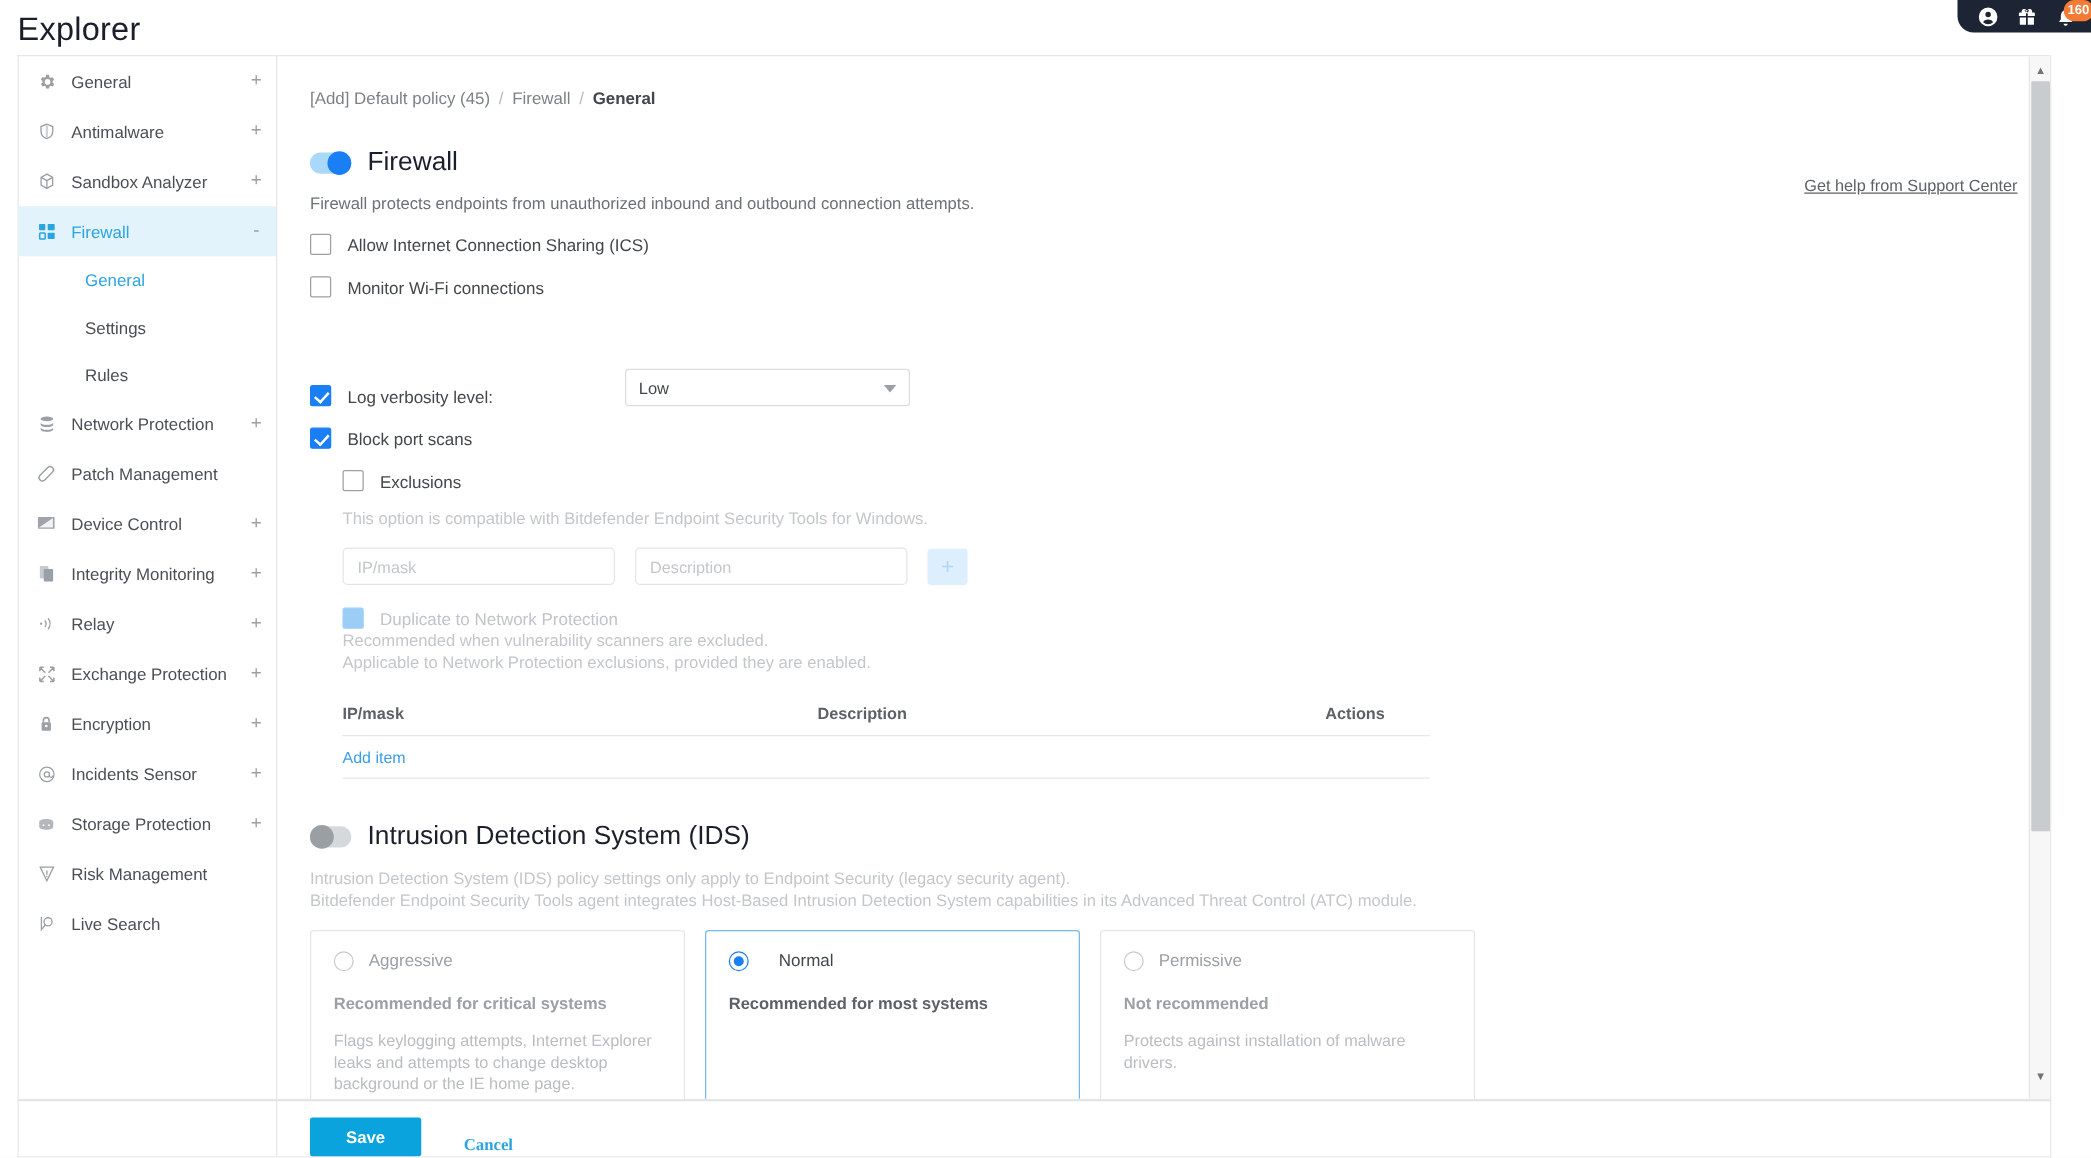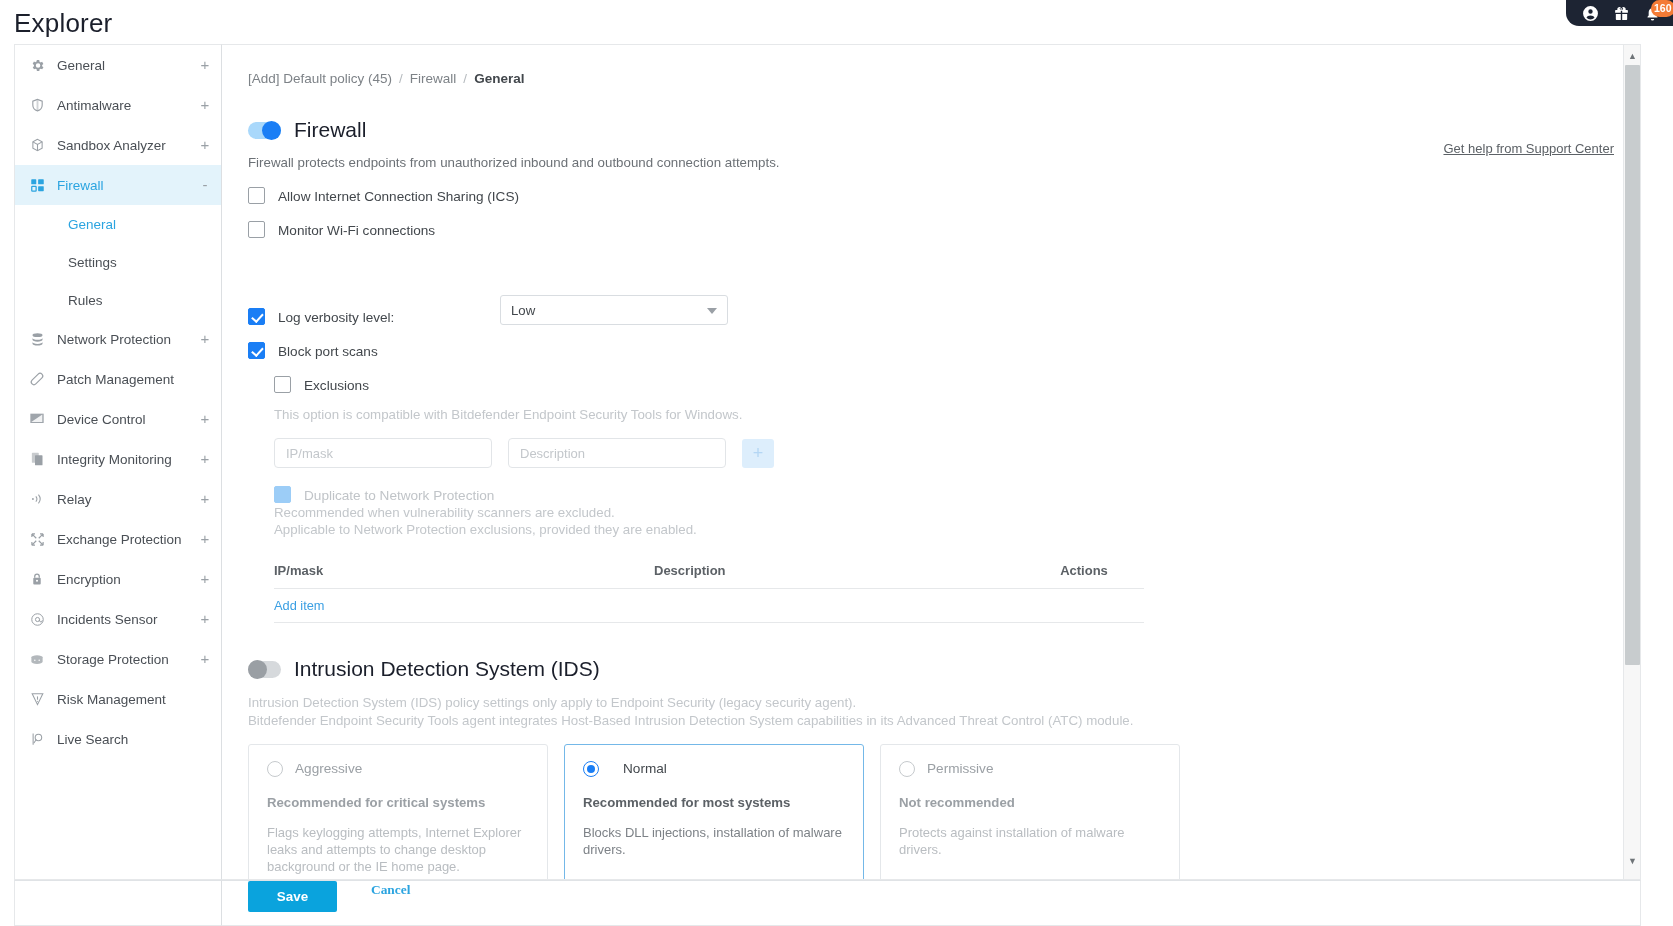--- a/index.html
+++ b/index.html
@@ -355,21 +355,21 @@
 
   
   .footer {
     position: absolute;
     left: 222px; top: 880px;
     width: 1419px; height: 46px;
     background: #fff;
     border: 1px solid #e6e8ea;
     border-top: 1px solid #e0e3e6;
     border-left: none;
-    display: flex; align-items: flex-start;
+    display: flex; align-items: flex-end;
     padding-left: 26px;
     gap: 28px;
   }
   .btn-save {
     background: #0aa3dd;
     color: #fff;
     border: none;
     height: 31px;
     min-width: 89px;
     padding: 0 18px;
@@ -706,21 +706,20 @@
           <div class="card-sub">Recommended for critical systems</div>
           <div class="card-body">Flags keylogging attempts, Internet Explorer leaks and attempts to change desktop background or the IE home page.</div>
         </div>
 
         <div class="card selected">
           <div class="card-top">
             <span class="radio on"></span>
             <span class="card-name">Normal</span>
           </div>
           <div class="card-sub">Recommended for most systems</div>
-          <div class="card-body">Blocks DLL injections, installation of malware drivers.</div>
         </div>
 
         <div class="card">
           <div class="card-top">
             <span class="radio"></span>
             <span class="card-name">Permissive</span>
           </div>
           <div class="card-sub">Not recommended</div>
           <div class="card-body">Protects against installation of malware drivers.</div>
         </div>

